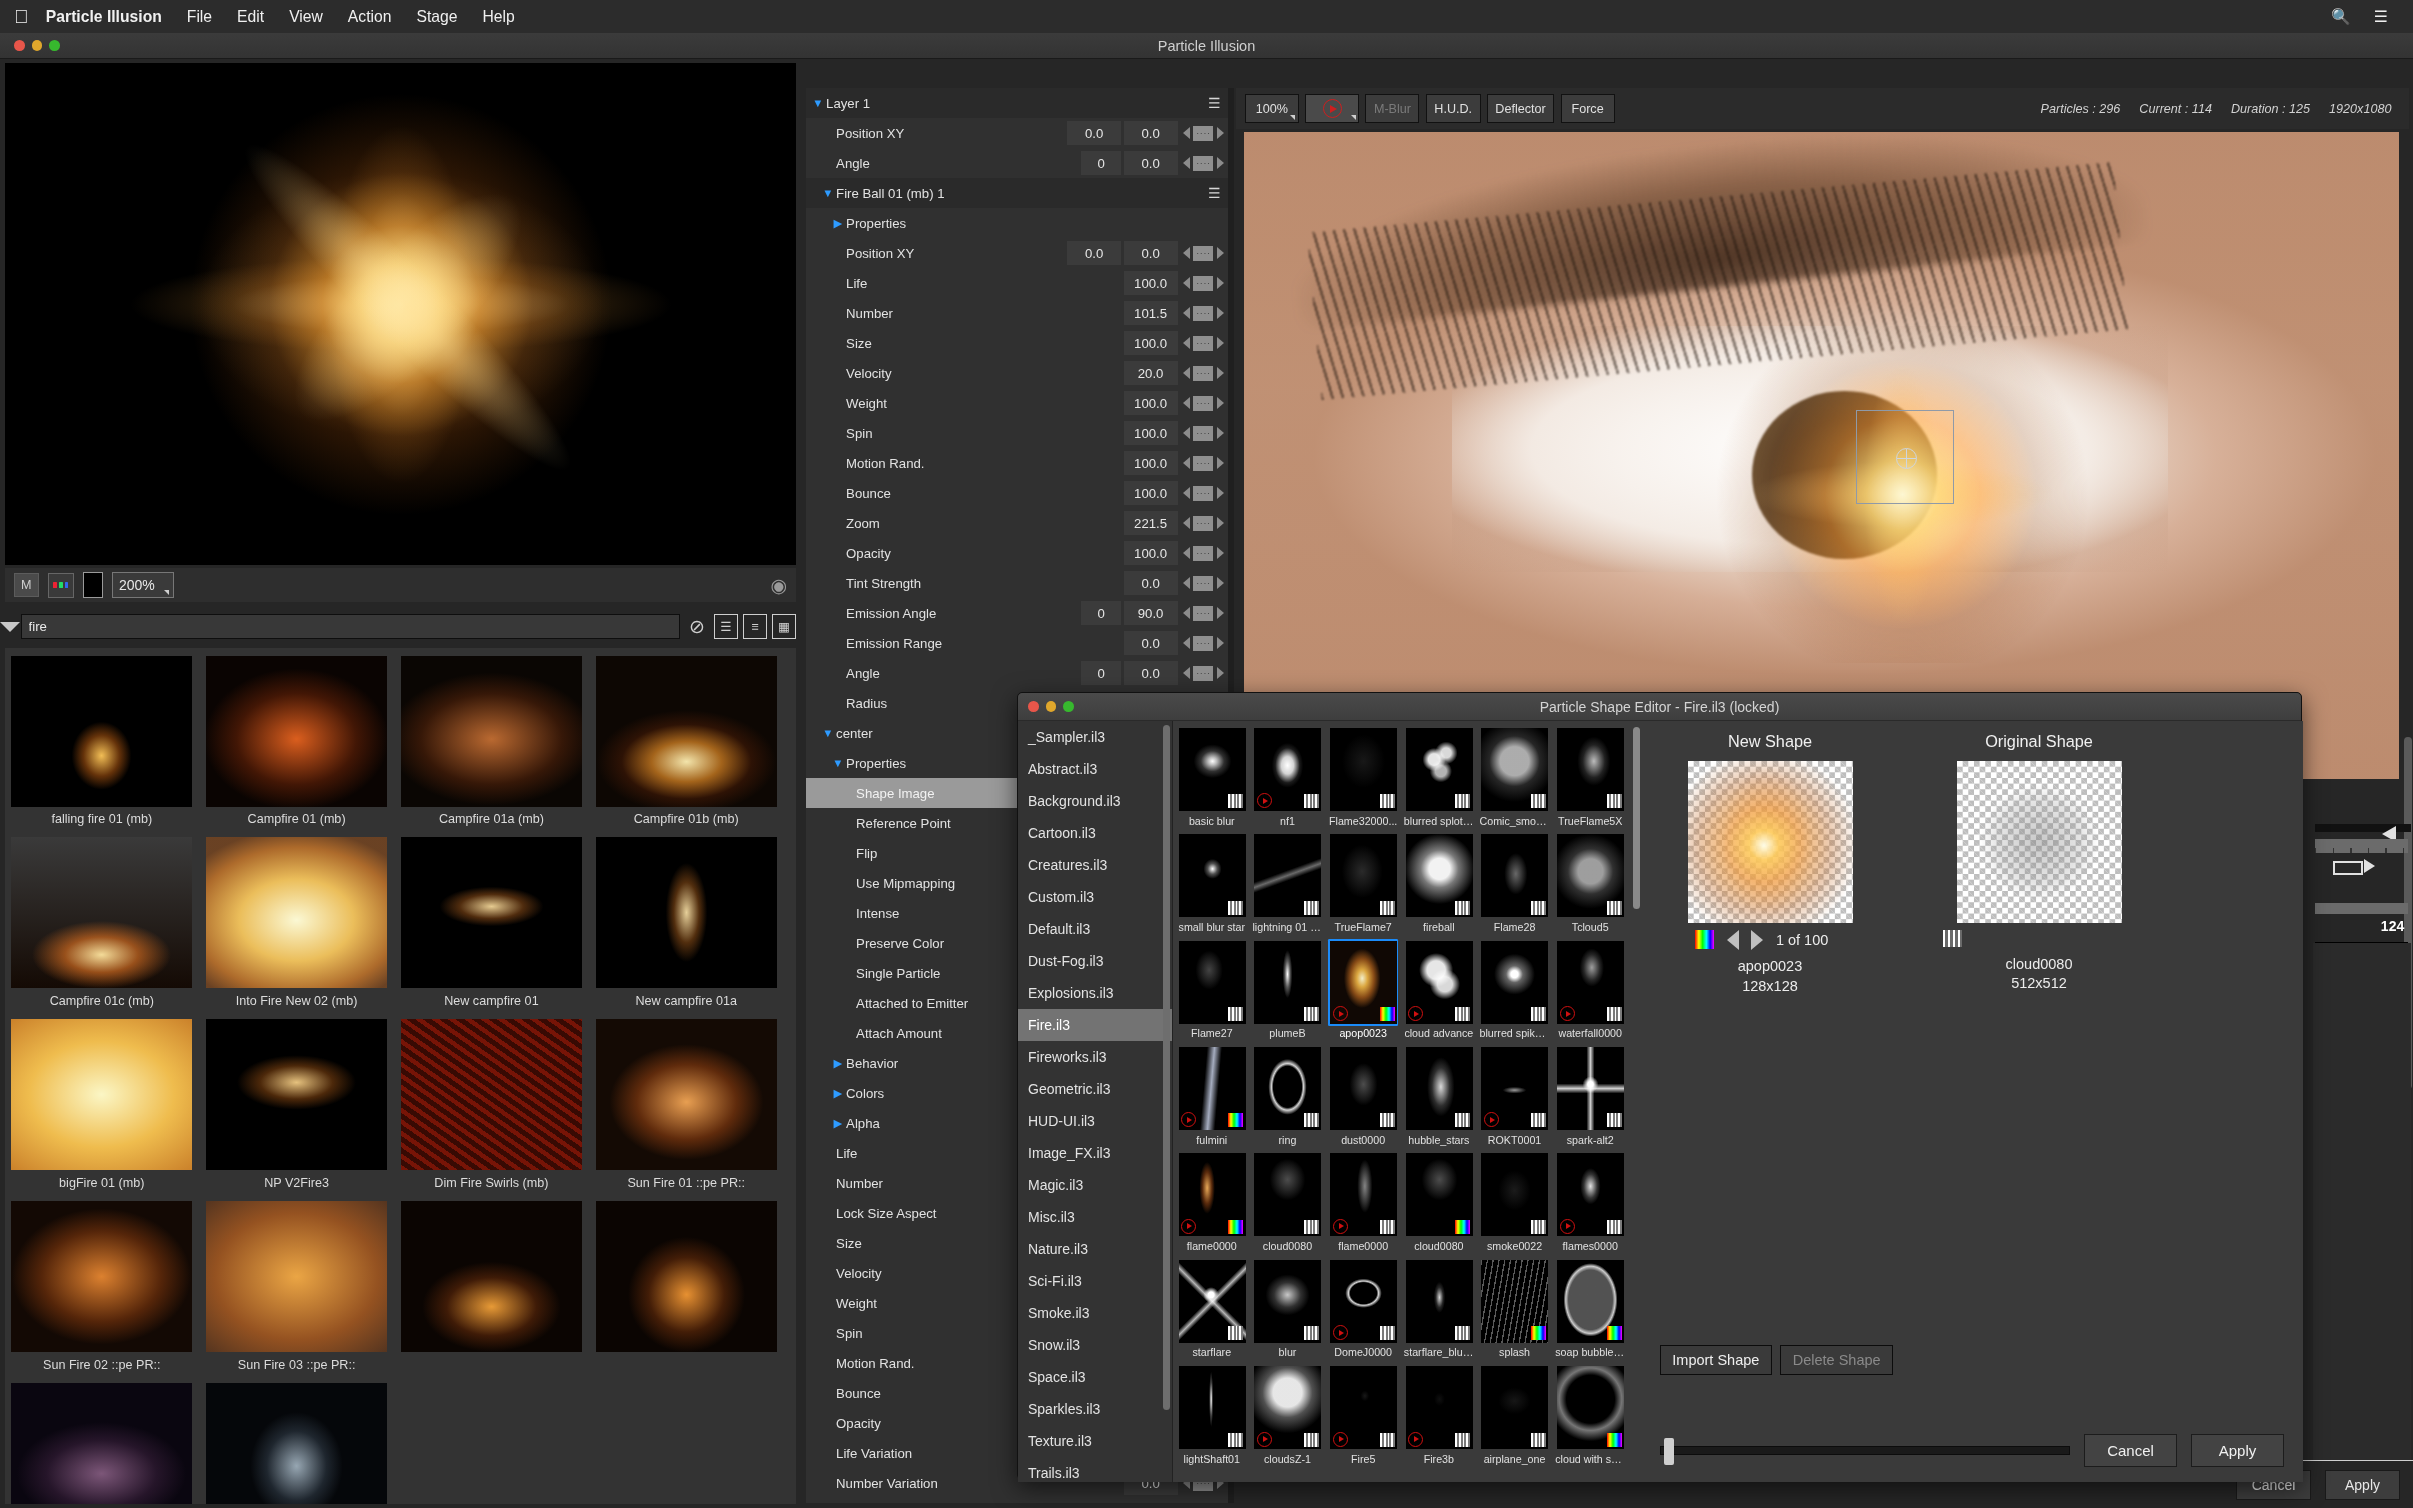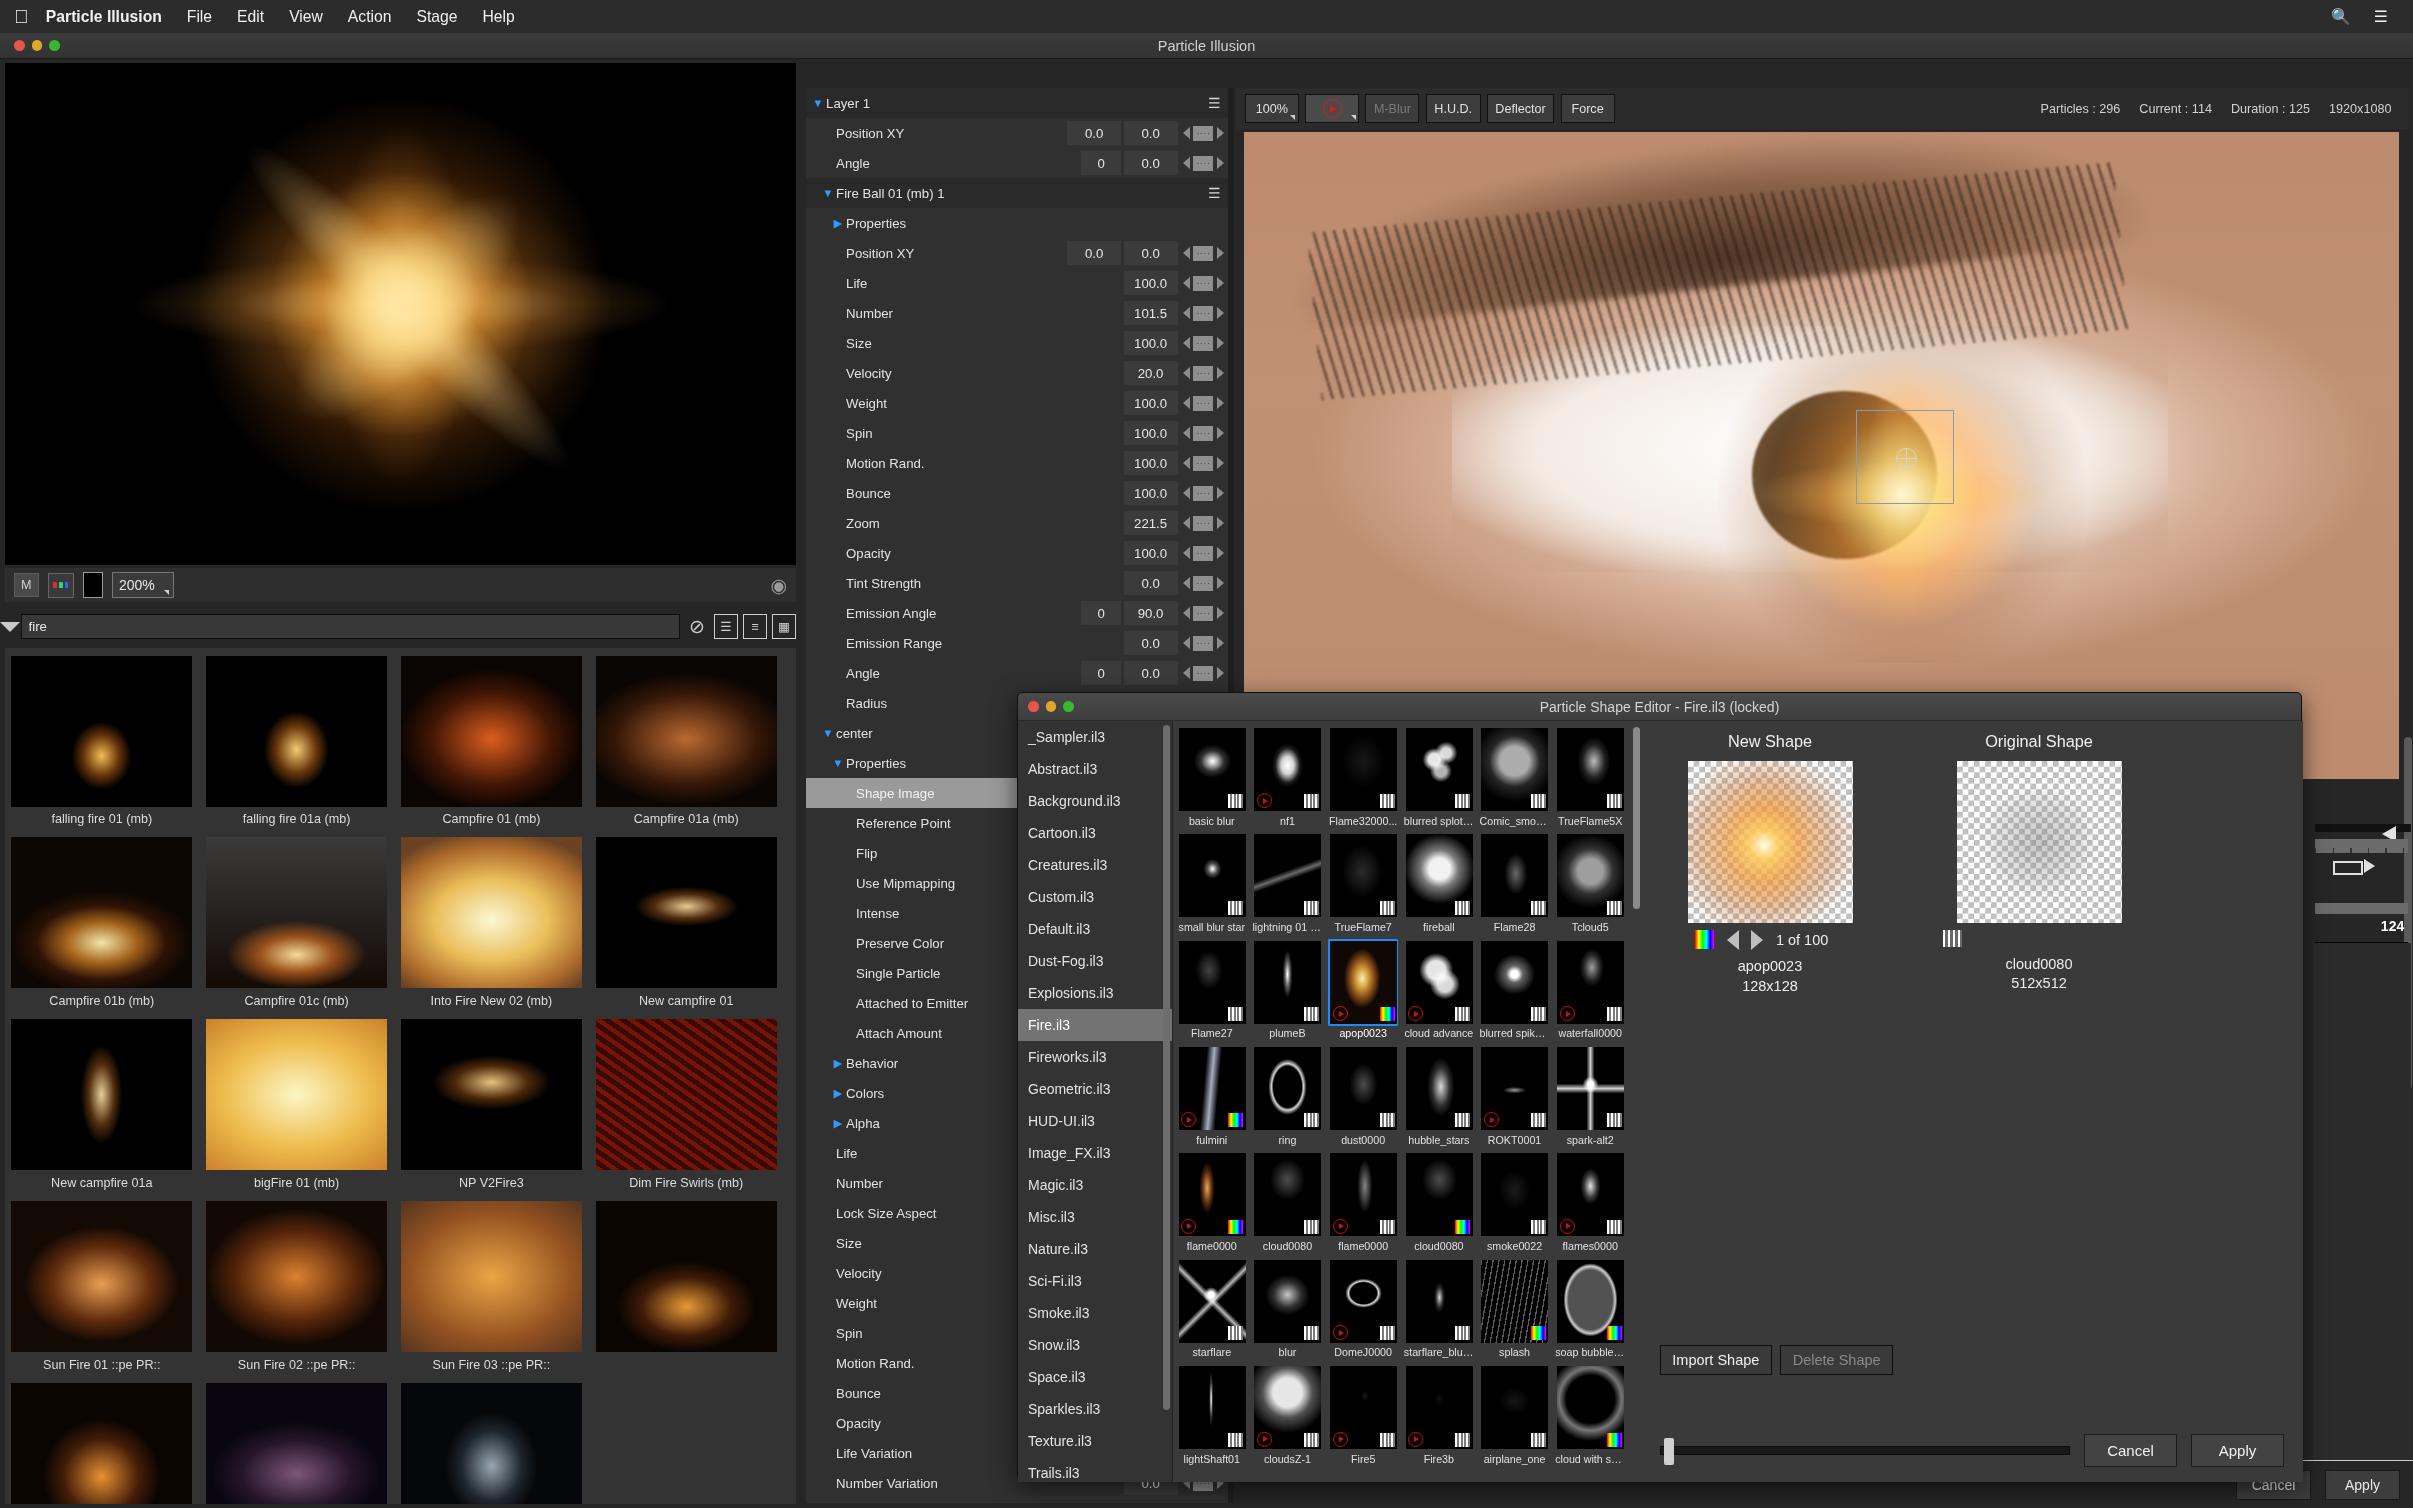--- a/index.html
+++ b/index.html
@@ -122,21 +122,21 @@
   #propscroll{position:absolute;right:0;top:55px;width:6.3px;height:1415px;background:#1f1f1f;}
 
   
   #stagebar{position:absolute;left:1236px;top:55px;width:1173px;height:41px;background:#2b2b2b;display:flex;align-items:center;gap:6.3px;padding:0 8.8px;}
   .sbtn{height:29px;min-width:54px;background:#3c3c3c;border:0.6px solid #111;color:#e0e0e0;font-size:12.6px;display:flex;align-items:center;justify-content:center;padding:0 7.5px;position:relative;}
   .sbtn.dim{color:#7a7a7a;}
   .sbtn.sel2{background:#4a4a4a;}
   .sbtn.combo:after{content:"";position:absolute;right:2.5px;bottom:1.9px;border-left:5.7px solid transparent;border-top:5.7px solid #cfcfcf;}
   .recdot{width:19px;height:19px;border:1.9px solid #cc1f1f;border-radius:50%;display:flex;align-items:center;justify-content:center;}
   .recdot:before{content:"";border-left:7px solid #cc1f1f;border-top:4.4px solid transparent;border-bottom:4.4px solid transparent;margin-left:1.9px;}
-  #stagestats{margin-left:auto;display:flex;gap:19px;font-size:12.6px;color:#d2d2d2;padding-right:8.8px;}
+  #stagestats{margin-left:auto;display:flex;gap:19px;font-size:12.6px;color:#d2d2d2;padding-right:8.8px;font-style:italic;}
 
   #stage{position:absolute;left:1244px;top:99px;width:1155px;height:647px;overflow:hidden;background:#000;}
   .eyebg{
     position:absolute;inset:0;
     background:
       radial-gradient(ellipse 46% 34% at 52% 50%, rgba(250,245,240,.98) 0%, rgba(238,225,214,.95) 42%, rgba(214,175,152,.9) 70%, rgba(186,137,108,.85) 100%),
       linear-gradient(180deg,#c99a7c 0%, #d6a987 18%, #e3bda0 40%, #dcb296 62%, #cb9b7d 100%);
   }
   .brow{position:absolute;left:4%;top:2%;width:74%;height:22%;
     background:radial-gradient(ellipse at 50% 80%, rgba(60,38,24,.85) 0%, rgba(90,58,36,.5) 45%, rgba(0,0,0,0) 72%);
@@ -291,26 +291,20 @@
     <div class="viewbtn">▦</div>
   </div>
 
   <div id="library">
     <div class="libgrid" id="libgrid">
         <div class="libcell">
           <div class="thumbwrap">
             <div class="libthumb" style="background: radial-gradient(22% 30% at 50% 66%, rgba(255, 200, 90, 0.95) 0%, rgba(200, 100, 20, 0.5) 45%, rgba(0, 0, 0, 0) 75%), rgb(0, 0, 0);"></div>
           </div>
           <div class="libname">falling fire 01 (mb)</div>
-        </div>
-        <div class="libcell">
-          <div class="thumbwrap">
-            <div class="libthumb" style="background: radial-gradient(24% 34% at 50% 62%, rgba(255, 215, 120, 0.95) 0%, rgba(210, 110, 25, 0.5) 45%, rgba(0, 0, 0, 0) 75%), rgb(0, 0, 0);"></div>
-          </div>
-          <div class="libname">falling fire 01a (mb)</div>
         </div>
         <div class="libcell">
           <div class="thumbwrap">
             <div class="libthumb" style="background: radial-gradient(60% 55% at 50% 55%, rgba(255, 110, 35, 0.85) 0%, rgba(150, 50, 10, 0.4) 55%, rgba(0, 0, 0, 0) 85%), rgb(10, 4, 2);"></div>
           </div>
           <div class="libname">Campfire 01 (mb)</div>
         </div>
         <div class="libcell">
           <div class="thumbwrap">
             <div class="libthumb" style="background: radial-gradient(65% 50% at 50% 55%, rgba(230, 130, 60, 0.8) 0%, rgba(120, 50, 15, 0.4) 60%, rgba(0, 0, 0, 0) 88%), rgb(10, 6, 3);"></div>

